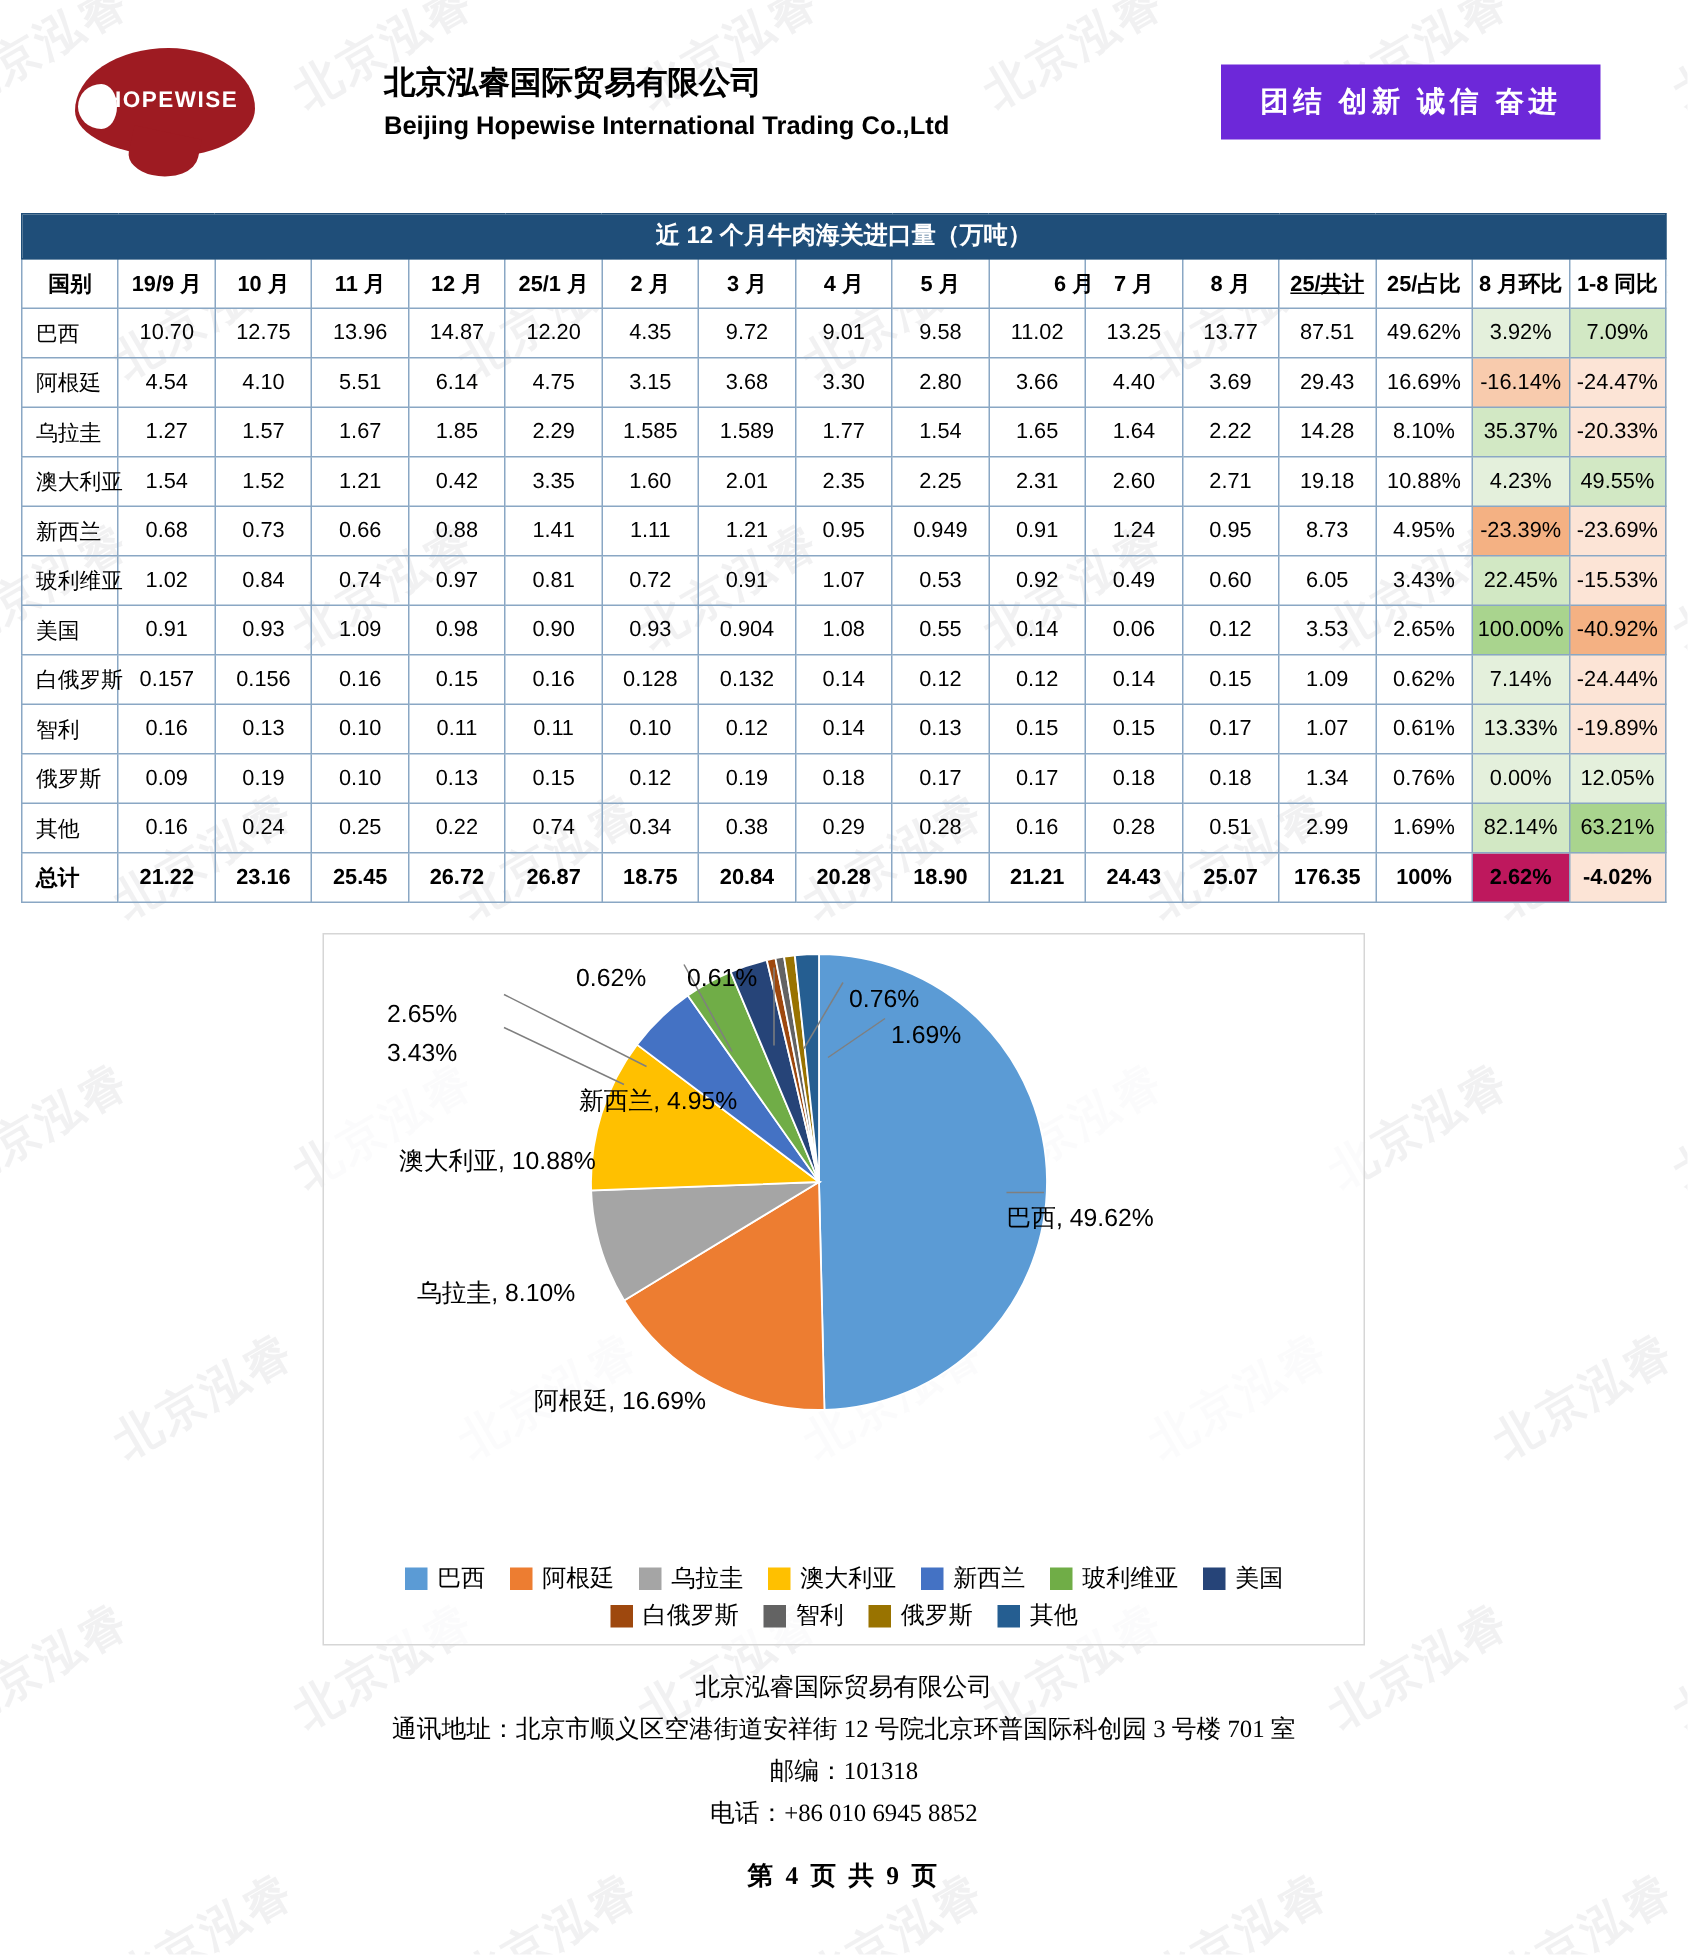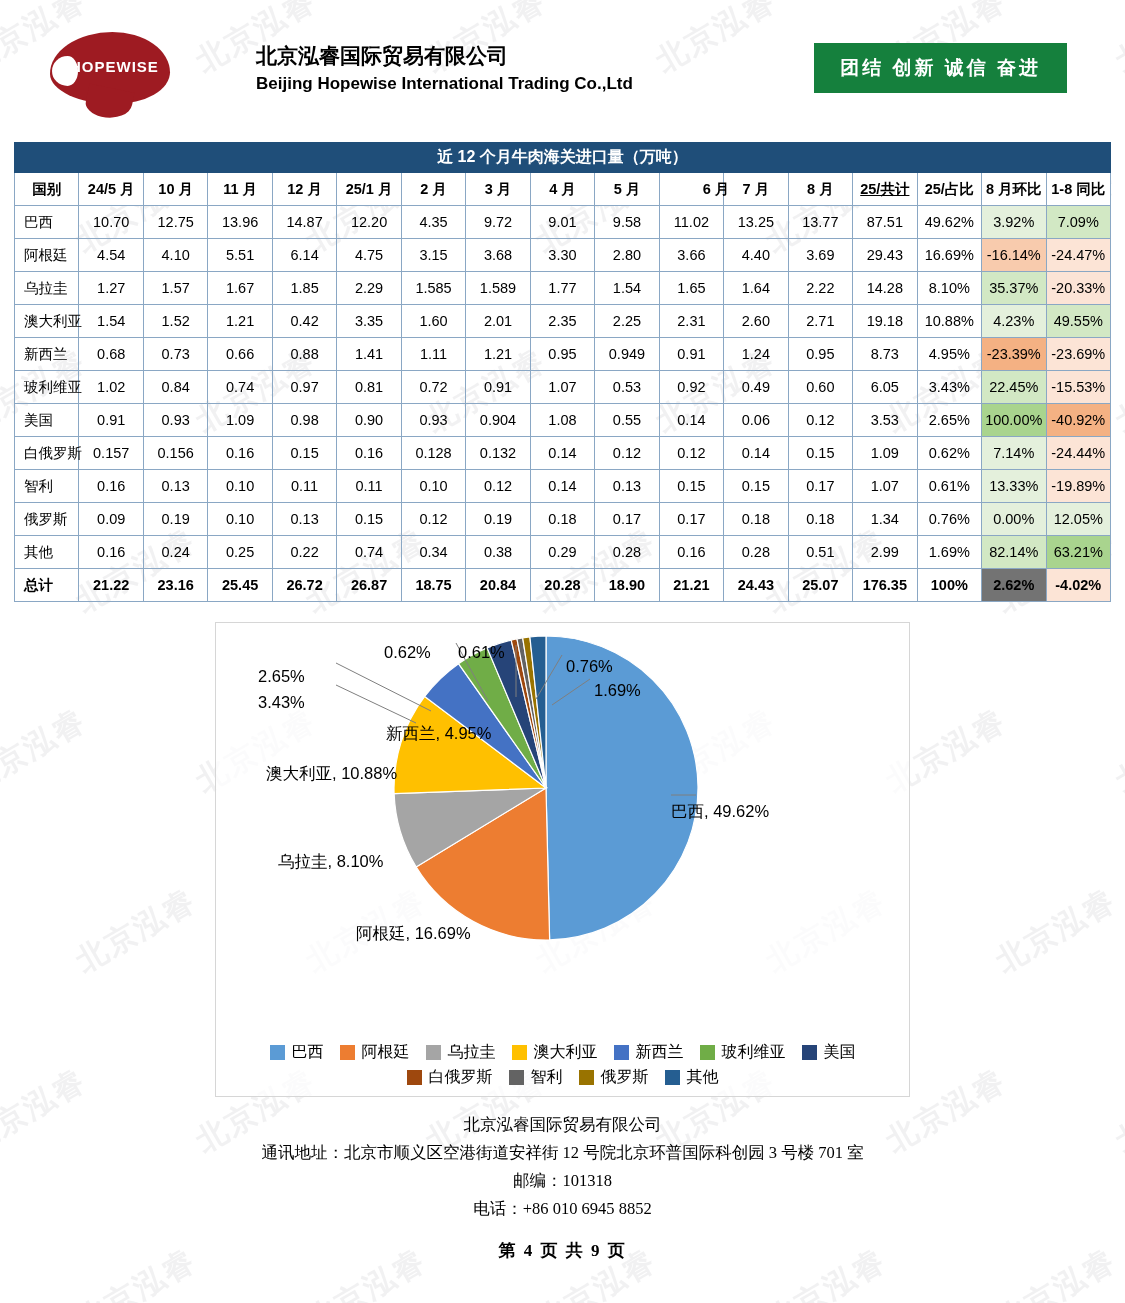--- a/index.html
+++ b/index.html
@@ -53,21 +53,21 @@
   .logo-text{
     position:absolute; left:30px; top:32px; color:#fff; font-size:15px;
     font-weight:700; letter-spacing:1px;
   }
   .company{
     flex:1 1 auto; text-align:left; padding-left:76px;
   }
   .company .cn{ font-size:21px; font-weight:700; line-height:1.5; }
   .company .en{ font-size:17px; font-weight:700; line-height:1.5; }
   .slogan{
-    flex:0 0 auto; background:#15803d; color:#fff;
+    flex:0 0 auto; background:#6d28d9; color:#fff;
     font-size:19px; font-weight:700; padding:12px 26px;
     letter-spacing:3px; margin-right:18px;
   }
 
   
   .table-wrap{ padding:0 14px; margin-top:22px; }
   table{ border-collapse:collapse; width:100%; table-layout:fixed; }
   th, td{
     border:1px solid #8aa7c4;
     font-size:14.5px;
@@ -83,21 +83,21 @@
   .hdr th{ font-weight:700; background:#fff; }
   td.country{ text-align:left; padding-left:9px; font-weight:400; }
   tr.total td{ font-weight:700; }
   tr.total td.country{ font-weight:700; }
   .c-g1{ background:#e4f0dc; }
   .c-g2{ background:#d2e8c4; }
   .c-g3{ background:#a9d48e; }
   .c-o1{ background:#fce4d6; }
   .c-o2{ background:#f8cbad; }
   .c-o3{ background:#f4b183; }
-  .c-e4{ background:#737373; }
+  .c-e4{ background:#be185d; }
 
   
   .chart-box{
     margin:20px auto 0 auto;
     width:695px; height:475px;
     border:1px solid #d6d6d6;
     background:rgba(255,255,255,0.72);
     position:relative;
   }
   .chart-title{
@@ -196,21 +196,21 @@
   </div>
 
   <div class="table-wrap">
     <table>
       <thead>
         <tr class="title-row">
           <th colspan="17">近 12 个月牛肉海关进口量（万吨）</th>
         </tr>
         <tr class="hdr" id="hdrRow">
             <th style="width: 78px;">国别</th>
-            <th style="width: 62px;">24/5 月</th>
+            <th style="width: 62px;">19/9 月</th>
             <th style="width: 54px;">10 月</th>
             <th style="width: 54px;">11 月</th>
             <th style="width: 54px;">12 月</th>
             <th style="width: 62px;">25/1 月</th>
             <th style="width: 54px;">2 月</th>
             <th style="width: 54px;">3 月</th>
             <th style="width: 54px;">4 月</th>
             <th style="width: 54px;">5 月</th>
             <th style="width: 54px; padding-left: 43px;">6 月</th>
             <th style="width: 54px; margin-top: 32px;">7 月</th>

